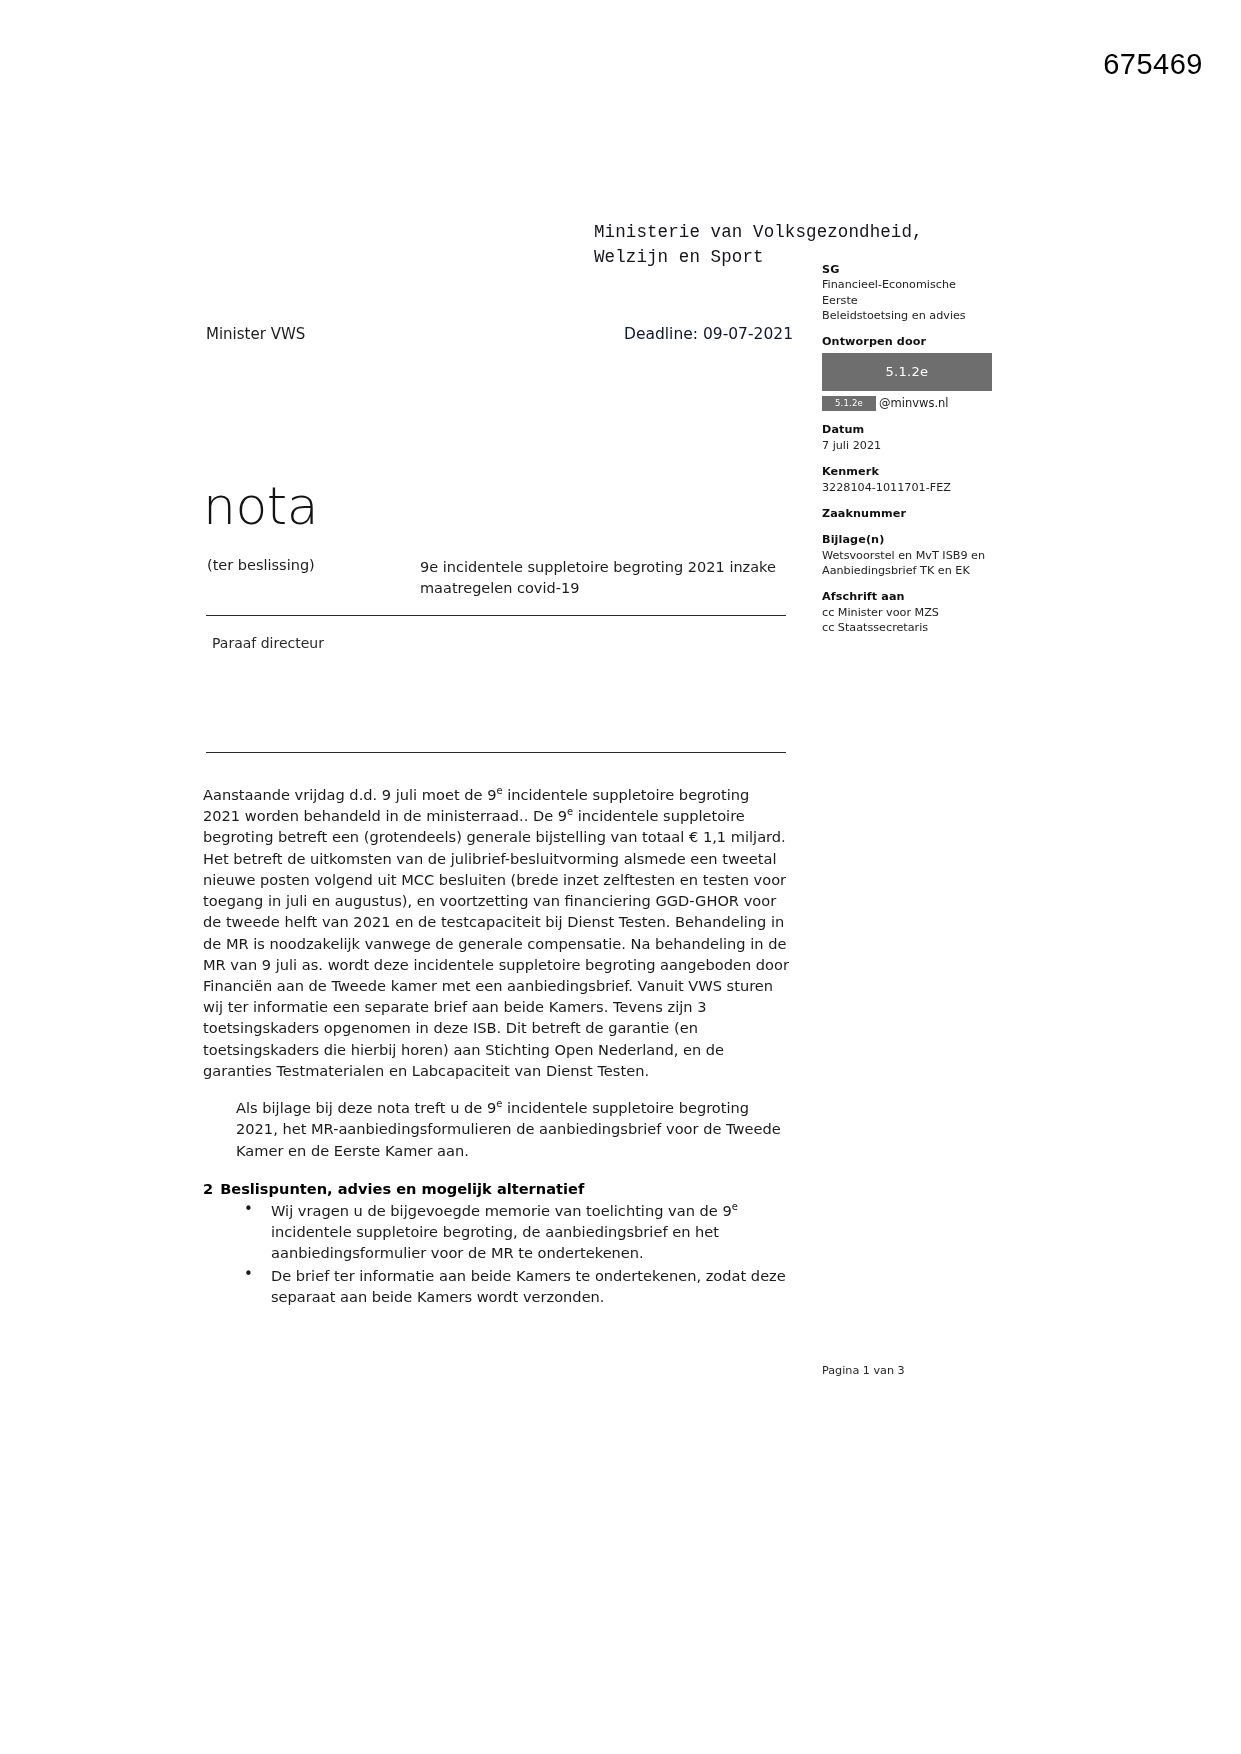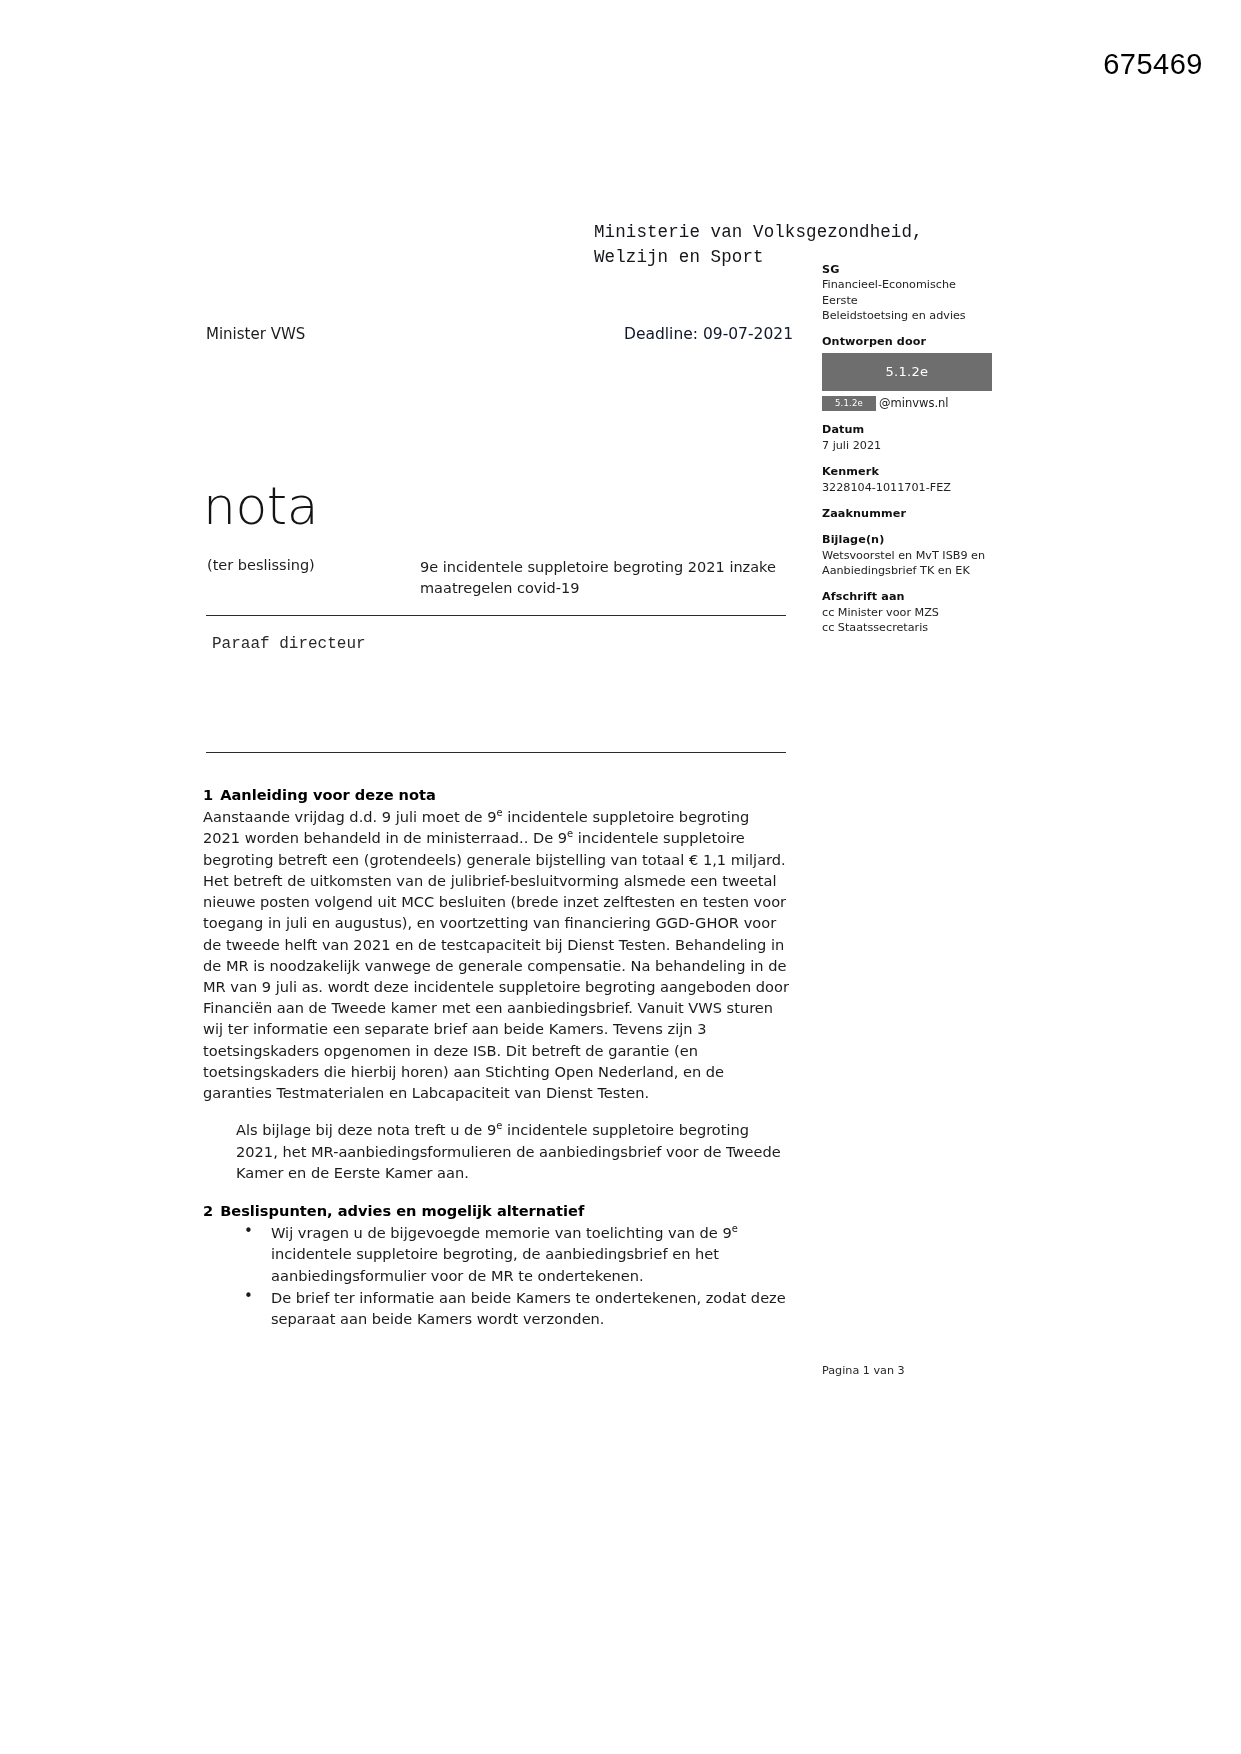--- a/index.html
+++ b/index.html
@@ -97,23 +97,22 @@
     border-top: 1px solid #2b2b2b;
     height: 0;
   }
   .rule-1 { top: 615px; }
   .rule-2 { top: 752px; }
 
   .paraaf {
     position: absolute;
     left: 212px;
     top: 635px;
-    font-size: 16px;
+    font-size: 14px;
     color: #2a2a2a;
-    font-family: Liberation Mono, monospace;
   }
 
   
   .meta {
     position: absolute;
     left: 822px;
     top: 262px;
     width: 200px;
     font-size: 11.2px;
     line-height: 1.37;
@@ -285,23 +284,20 @@
   <div class="meta-block">
     <div class="meta-label">Afschrift aan</div>
     <div class="meta-value">cc Minister voor MZS</div>
     <div class="meta-value">cc Staatssecretaris</div>
   </div>
 
 </div>
 
 <div class="body">
 
-  <div class="h-section">
-    <span class="num">1</span><span>Aanleiding voor deze nota</span>
-  </div>
 
   <p class="para"><span>Aanstaande vrijdag d.d. 9 juli moet de 9</span><sup>e</sup><span> incidentele suppletoire begroting 2021 worden behandeld in de ministerraad.. De 9</span><sup>e</sup><span> incidentele suppletoire begroting betreft een (grotendeels) generale bijstelling van totaal € 1,1 miljard. Het betreft de uitkomsten van de julibrief-besluitvorming alsmede een tweetal nieuwe posten volgend uit MCC besluiten (brede inzet zelftesten en testen voor toegang in juli en augustus), en voortzetting van financiering GGD-GHOR voor de tweede helft van 2021 en de testcapaciteit bij Dienst Testen. Behandeling in de MR is noodzakelijk vanwege de generale compensatie. Na behandeling in de MR van 9 juli as. wordt deze incidentele suppletoire begroting aangeboden door Financiën aan de Tweede kamer met een aanbiedingsbrief. Vanuit VWS sturen wij ter informatie een separate brief aan beide Kamers. Tevens zijn 3 toetsingskaders opgenomen in deze ISB. Dit betreft de garantie (en toetsingskaders die hierbij horen) aan Stichting Open Nederland, en de garanties Testmaterialen en Labcapaciteit van Dienst Testen.</span></p>
 
   <p class="para para-indent"><span>Als bijlage bij deze nota treft u de 9</span><sup>e</sup><span> incidentele suppletoire begroting 2021, het MR-aanbiedingsformulieren de aanbiedingsbrief voor de Tweede Kamer en de Eerste Kamer aan.</span></p>
 
   <div class="h-section h-section-2">
     <span class="num">2</span><span>Beslispunten, advies en mogelijk alternatief</span>
   </div>
 
   <ul class="bullets">

